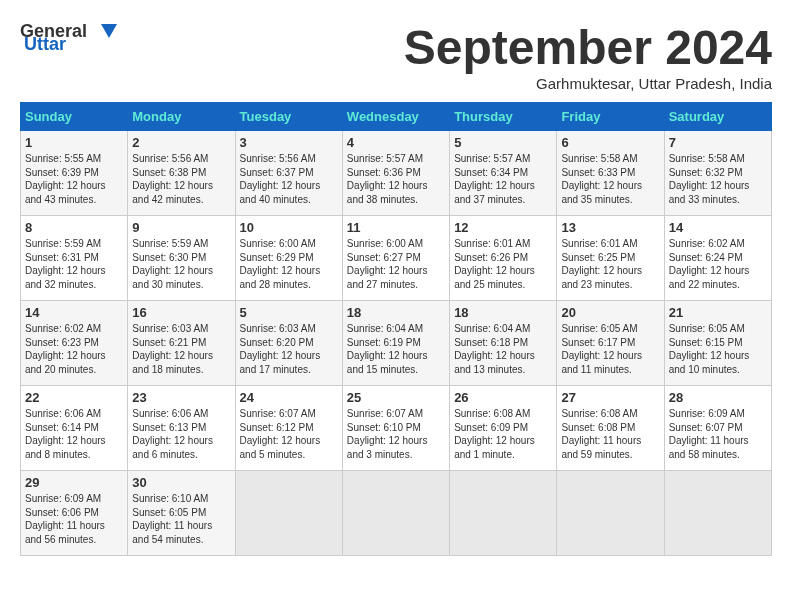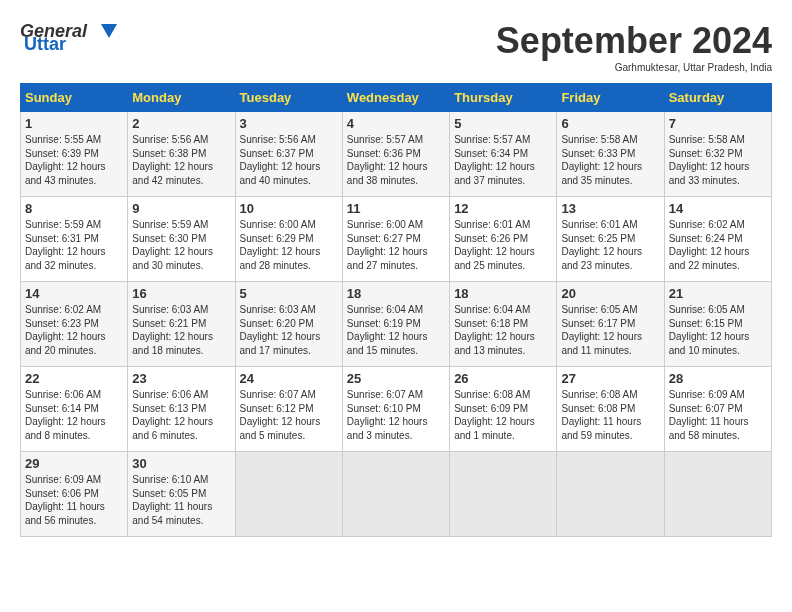--- a/index.html
+++ b/index.html
@@ -18,36 +18,36 @@
     }
     .logo {
       display: flex;
       flex-direction: column;
       align-items: flex-start;
     }
     .title-area {
       text-align: right;
     }
     .month-title {
-      font-size: 36px;
+      font-size: 48px;
       font-weight: bold;
       color: #333;
     }
     .location-title {
-      font-size: 10px;
+      font-size: 15px;
       color: #333;
     }
     table {
       width: 100%;
       border-collapse: collapse;
       table-layout: fixed;
     }
     thead th {
       background-color: #1565c0;
-      color: #fde047;
+      color: #5eead4;
       font-size: 13px;
       font-weight: bold;
       padding: 6px 4px;
       text-align: left;
       border: 1px solid #1565c0;
     }
     tbody td {
       border: 1px solid #ccc;
       vertical-align: top;
       padding: 4px 4px 4px 4px;
@@ -75,21 +75,21 @@
       font-size: 10px;
       line-height: 1.35;
     }
   </style>
 </head>
 <body>
 
 <div class="header-area">
   <div class="logo">
     <div style="display:flex;align-items:center;">
-      <span style="font-size:18px;font-weight:bold;color:#333;font-style:italic;">General</span>
+      <span style="font-size:18px;font-weight:bold;color:#333;">General</span>
       <svg width="32" height="22" viewBox="0 0 32 22">
         <polygon points="14,4 30,4 22,18" fill="#1565c0"></polygon>
       </svg>
     </div>
     <span style="font-size:18px;font-weight:bold;color:#1565c0;margin-top:-8px;margin-left:4px;">Uttar</span>
   </div>
   <div class="title-area">
     <div class="month-title">September 2024</div>
     <div class="location-title">Garhmuktesar, Uttar Pradesh, India</div>
   </div>

